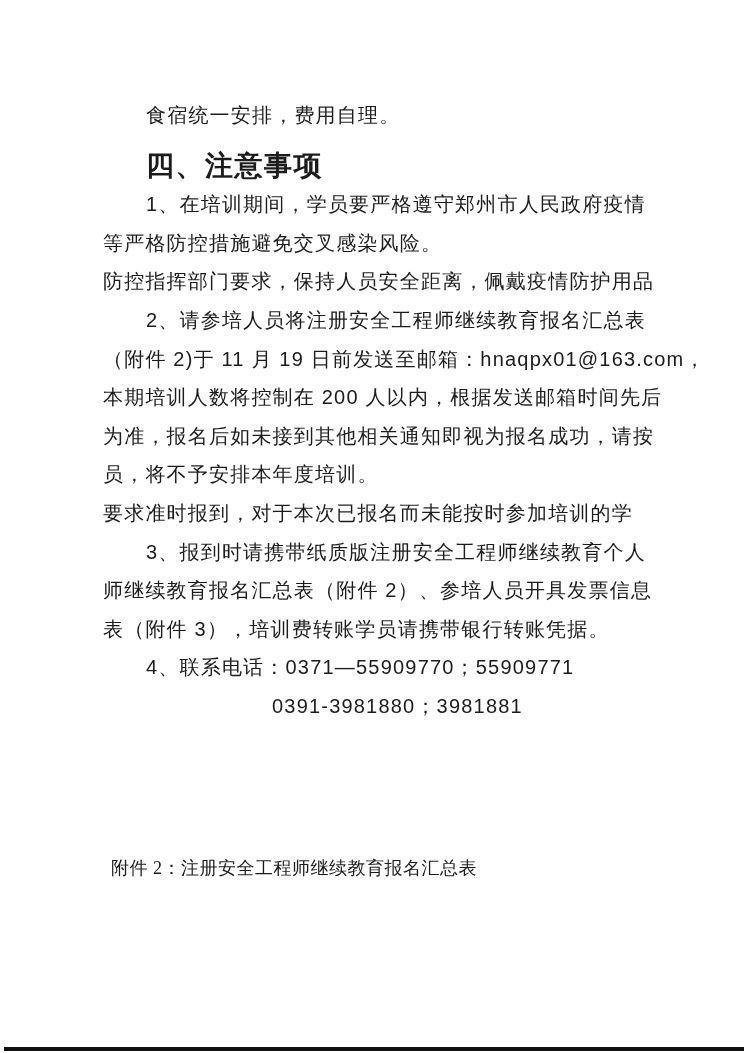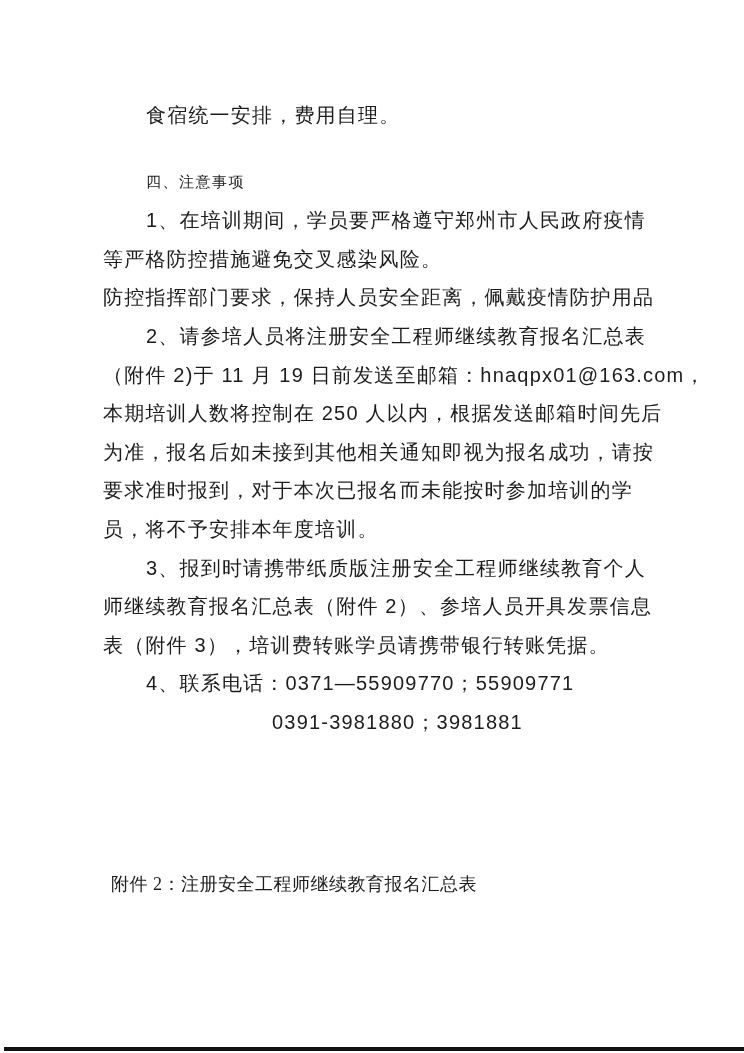--- a/index.html
+++ b/index.html
@@ -26,24 +26,24 @@
     font-size: 20px;
     line-height: 38.6px;
     height: 38.6px;
     letter-spacing: 1.2px;
     white-space: nowrap;
   }
   .indent {
     text-indent: 43px;
   }
   .heading {
-    font-weight: 400;
-    font-size: 15px;
+    font-weight: 700;
+    font-size: 28px;
     letter-spacing: 1.5px;
-    margin-top: 28px;
+    margin-top: 12px;
   }
   .contact2 {
     padding-left: 169px;
   }
   .attachments {
     margin-top: 124px;
   }
   .attachment {
     font-size: 18px;
     line-height: 37.6px;
@@ -70,24 +70,24 @@
     <div class="line indent">食宿统一安排，费用自理。</div>
 
     <div class="line indent heading">四、注意事项</div>
 
     <div class="line indent">1、在培训期间，学员要严格遵守郑州市人民政府疫情</div>
     <div class="line">等严格防控措施避免交叉感染风险。</div>
     <div class="line">防控指挥部门要求，保持人员安全距离，佩戴疫情防护用品</div>
 
     <div class="line indent">2、请参培人员将注册安全工程师继续教育报名汇总表</div>
     <div class="line">（附件 2)于 11 月 19 日前发送至邮箱：hnaqpx01@163.com，</div>
-    <div class="line">本期培训人数将控制在 250 人以内，根据发送邮箱时间先后</div>
+    <div class="line">本期培训人数将控制在 200 人以内，根据发送邮箱时间先后</div>
     <div class="line">为准，报名后如未接到其他相关通知即视为报名成功，请按</div>
+    <div class="line">员，将不予安排本年度培训。</div>
     <div class="line">要求准时报到，对于本次已报名而未能按时参加培训的学</div>
-    <div class="line">员，将不予安排本年度培训。</div>
 
     <div class="line indent">3、报到时请携带纸质版注册安全工程师继续教育个人</div>
     <div class="line">师继续教育报名汇总表（附件 2）、参培人员开具发票信息</div>
     <div class="line">表（附件 3），培训费转账学员请携带银行转账凭据。</div>
 
     <div class="line indent">4、联系电话：0371—55909770；55909771</div>
     <div class="line contact2">0391-3981880；3981881</div>
 
     <div class="attachments">
       <div class="line attachment">附件 2：注册安全工程师继续教育报名汇总表</div>

